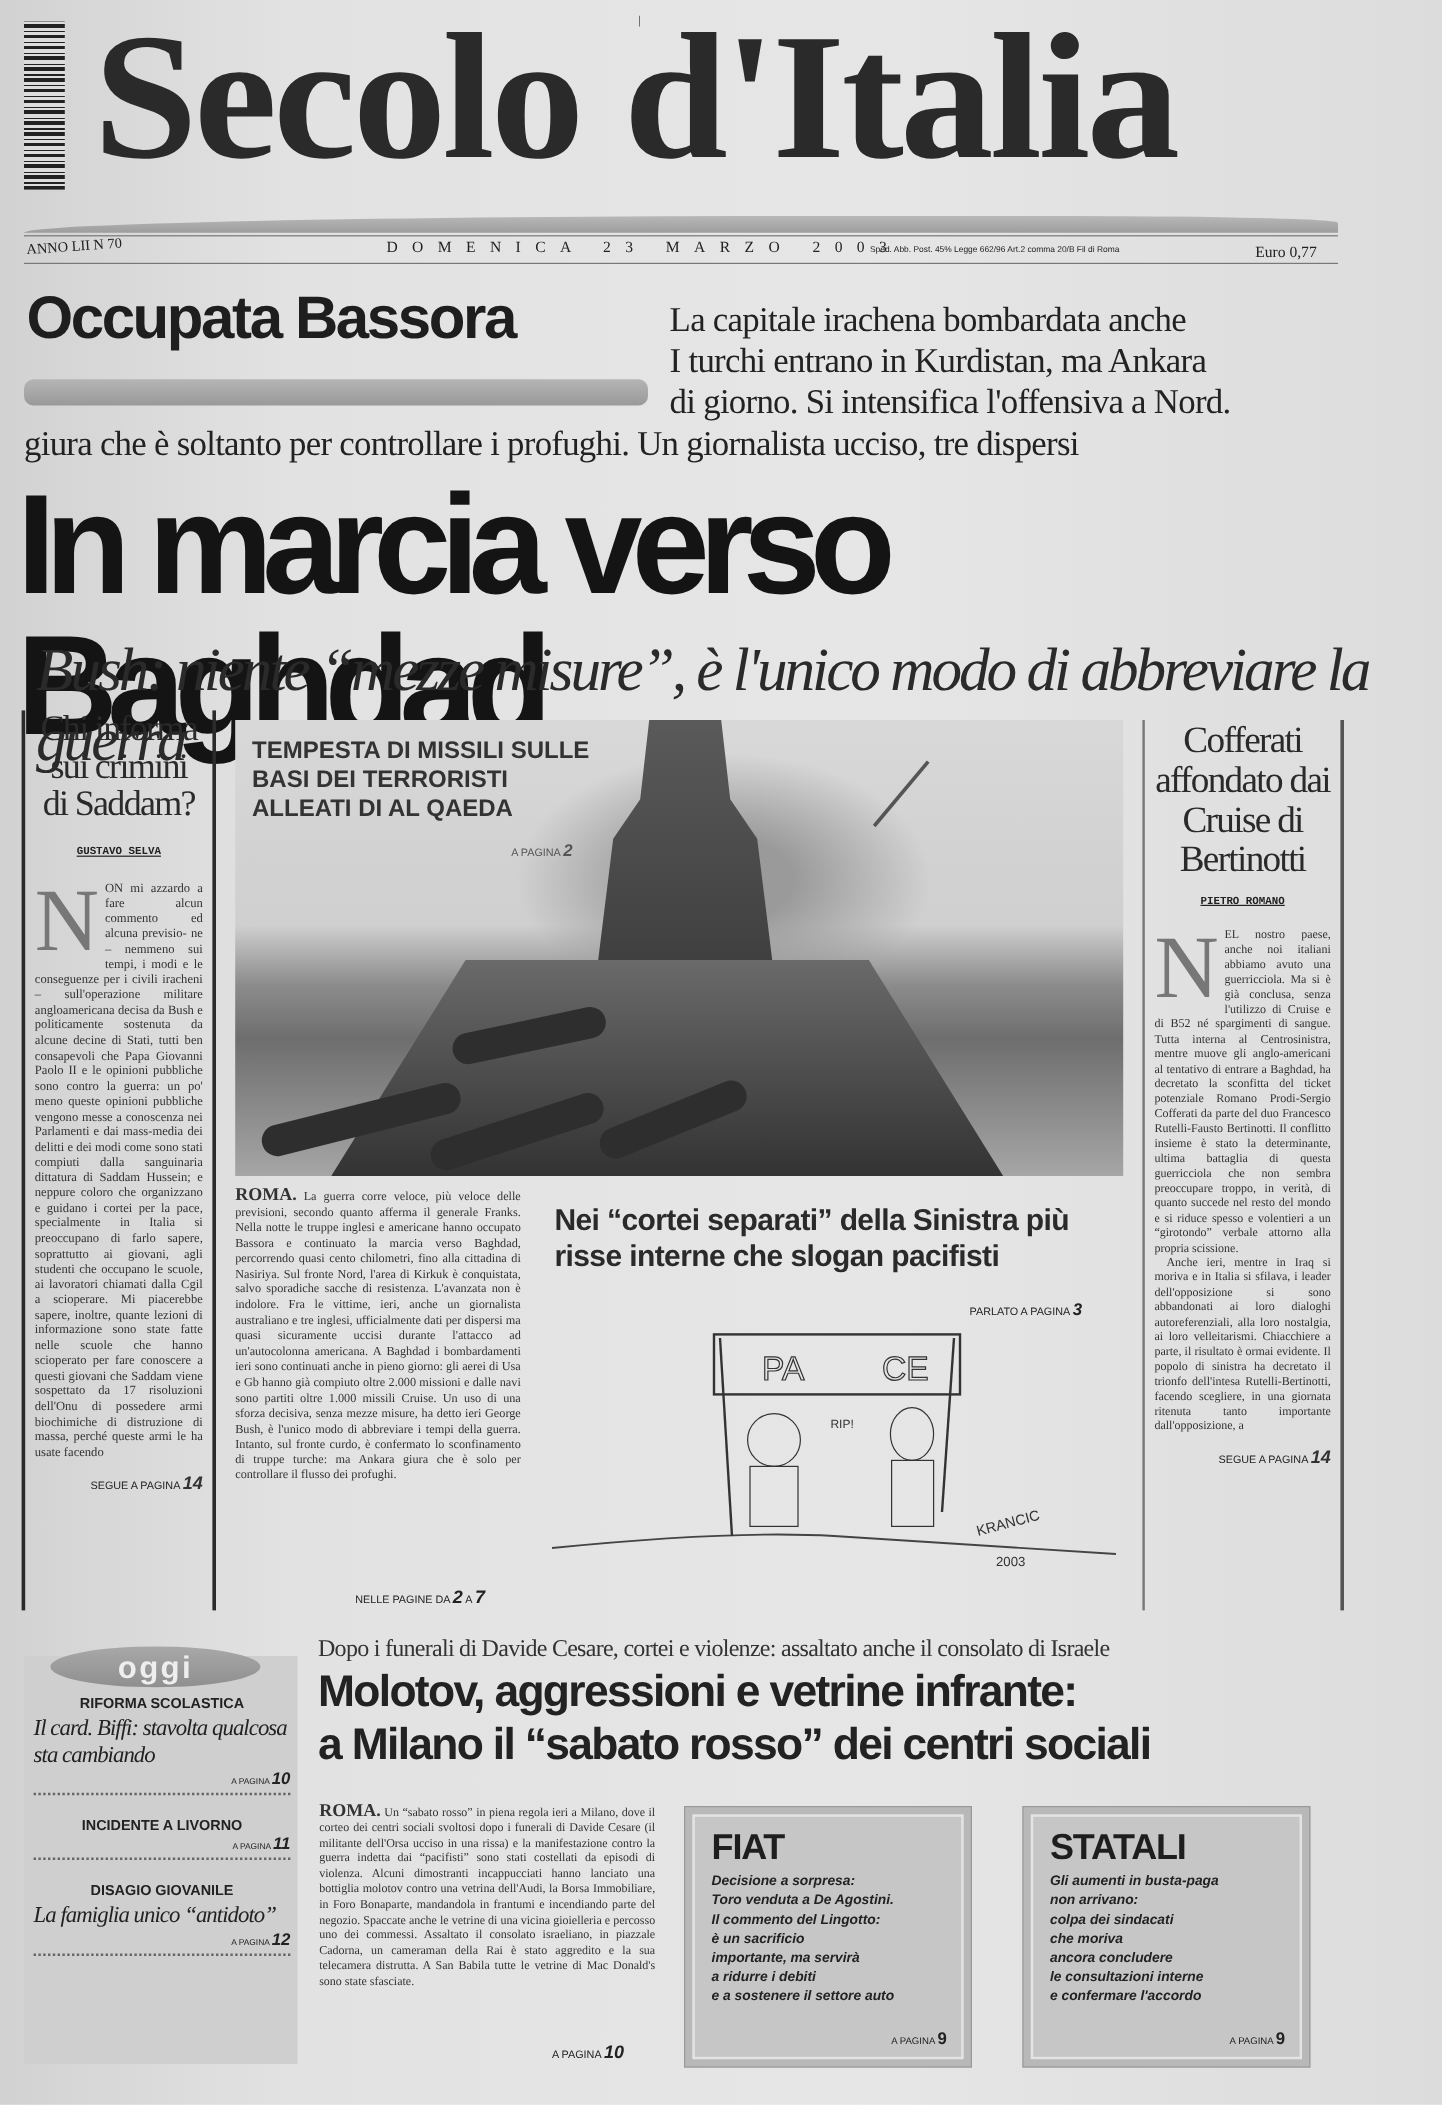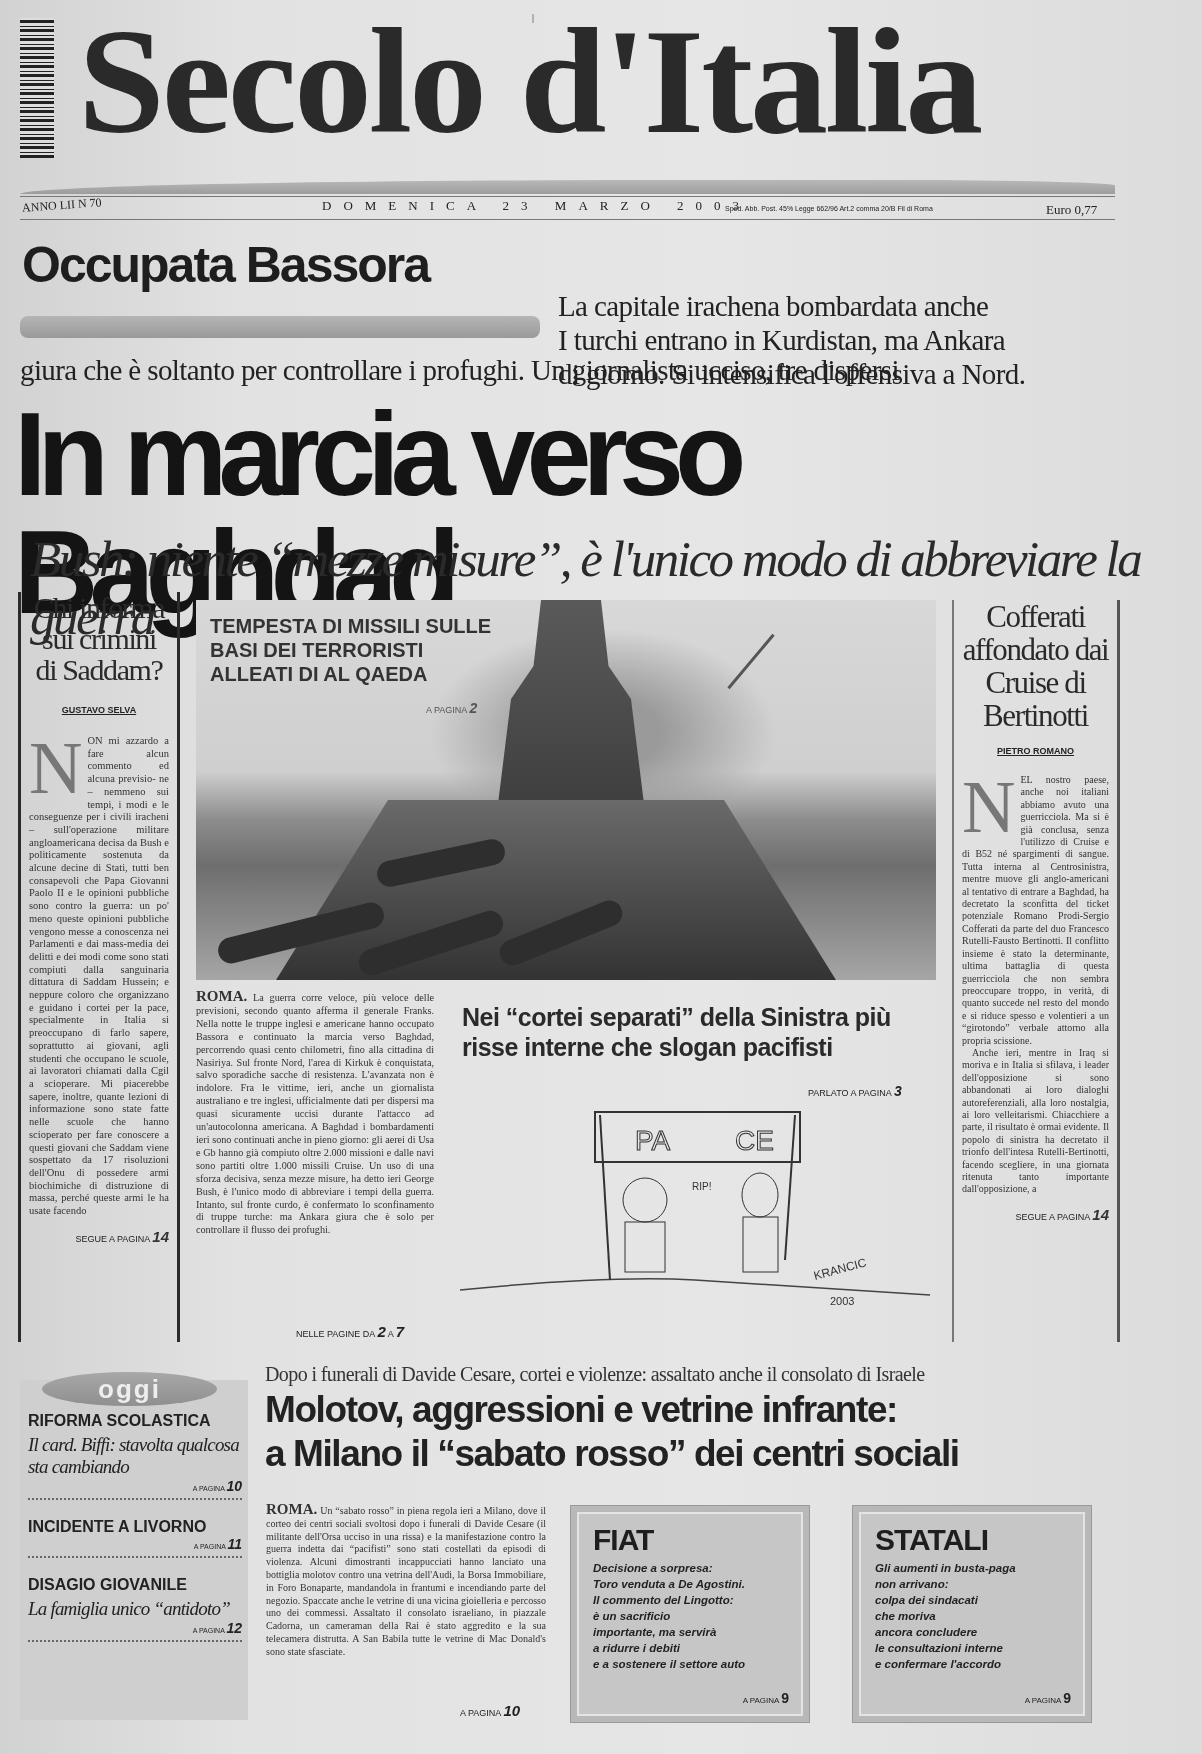--- a/index.html
+++ b/index.html
@@ -29,29 +29,29 @@
   }
   .mast-bar { left: 20px; top: 196px; width: 1095px; height: 24px; border-top: 1px solid #777; border-bottom: 1px solid #777; }
   .issue-no { left: 22px; top: 198px; font-size: 12px; transform: rotate(-4deg); }
   .date-line { left: 322px; top: 198px; font-size: 13px; letter-spacing: 12px; }
   .postal { left: 725px; top: 205px; font-size: 7px; font-family: "Liberation Sans", sans-serif; }
   .price { left: 1046px; top: 202px; font-size: 13px; }
 
   
   .h-bassora { left: 22px; top: 236px; font-family: "Liberation Sans", sans-serif; font-weight: bold; font-size: 50px; letter-spacing: -2px; color: #1e1e1e; }
   .grey-band { left: 20px; top: 316px; width: 520px; height: 22px; background: linear-gradient(180deg,#b5b5b5,#999); border-radius: 8px; }
-  .deck { left: 558px; top: 250px; width: 560px; font-size: 29px; line-height: 34px; letter-spacing: -0.6px; margin-top: 39px; }
+  .deck { left: 558px; top: 250px; width: 560px; font-size: 29px; line-height: 34px; letter-spacing: -0.6px; }
   .deck2 { left: 20px; top: 353px; width: 1160px; font-size: 29px; line-height: 34px; letter-spacing: -0.6px; }
   .h-main { left: 14px; top: 395px; font-family: "Liberation Sans", sans-serif; font-weight: bold; font-size: 118px; letter-spacing: -9px; line-height: 1; color: #141414; transform: scaleX(0.99); transform-origin: left;}
   .h-bush { left: 30px; top: 530px; font-style: italic; font-size: 51px; letter-spacing: -2.5px; color: #2a2a2a; }
 
   
   .left-col { left: 18px; top: 592px; width: 162px; height: 750px; border-left: 3px solid #2b2b2b; border-right: 3px solid #2b2b2b; padding: 0 8px; }
   .col-title { font-size: 30px; line-height: 31px; text-align: center; letter-spacing: -1.4px; color: #2a2a2a; }
-  .byline { font-family: Liberation Sans, sans-serif; font-weight: bold; font-size: 9px; text-align: center; margin-top: 20px; text-decoration: underline; }
+  .byline { font-family: Liberation Mono, monospace; font-weight: bold; font-size: 9px; text-align: center; margin-top: 20px; text-decoration: underline; }
   .body-text { font-size: 10.5px; line-height: 12.7px; text-align: justify; color: #333; margin-top: 20px; }
   .dropcap { float: left; font-size: 74px; line-height: 62px; color: #777; margin-right: 5px; margin-top: 2px; }
   .follow { font-family: "Liberation Sans", sans-serif; font-size: 9px; text-align: right; margin-top: 10px; }
   .follow b { font-size: 15px; font-style: italic; color: #333; }
 
   
   .photo {
     left: 196px; top: 600px; width: 740px; height: 380px;
     background:
       radial-gradient(ellipse at 55% 35%, #9a9a9a 0 10%, transparent 30%),
@@ -83,21 +83,21 @@
   .right-col { left: 952px; top: 600px; width: 168px; height: 742px; border-left: 2px solid #777; border-right: 3px solid #555; padding: 0 8px; }
   .right-col .col-title { font-size: 31px; line-height: 33px; }
   .right-col .byline { margin-top: 14px; }
   .right-col .body-text { margin-top: 18px; font-size: 10px; line-height: 12.4px; }
   .indent { text-indent: 10px; display: block; }
 
   
   .oggi { left: 20px; top: 1380px; width: 228px; height: 340px; background: #cfcfcf; padding: 32px 6px 0 8px; }
   .oggi-badge { left: 42px; top: 1372px; width: 175px; height: 34px; background: linear-gradient(180deg,#a8a8a8,#8f8f8f); border-radius: 50%; color: #eee; font-family: "Liberation Sans", sans-serif; font-weight: bold; font-size: 26px; text-align: center; line-height: 34px; letter-spacing: 2px; }
   .oggi-item { margin-bottom: 18px; border-bottom: 2px dotted #666; padding-bottom: 4px; }
-  .oggi-kicker { font-family: "Liberation Sans", sans-serif; font-weight: bold; font-size: 16px; }
+  .oggi-kicker { font-family: "Liberation Sans", sans-serif; font-weight: bold; font-size: 12px; text-align: center; }
   .oggi-title { font-style: italic; font-size: 19px; line-height: 22px; letter-spacing: -0.8px; margin-top: 4px; }
   .oggi-page { text-align: right; font-family: "Liberation Sans", sans-serif; font-size: 7px; }
   .oggi-page b { font-size: 14px; font-style: italic; }
 
   
   .kicker-bottom { left: 265px; top: 1363px; font-size: 20px; letter-spacing: -0.6px; color: #333; }
   .h-molotov { left: 265px; top: 1388px; width: 900px; font-family: "Liberation Sans", sans-serif; font-weight: bold; font-size: 37px; line-height: 44px; letter-spacing: -1.4px; color: #222; }
   .molotov-body { left: 266px; top: 1503px; width: 280px; }
   .molotov-body .body-text { margin-top: 0; font-size: 10px; line-height: 12.8px; }
   .molotov-follow { left: 460px; top: 1702px; font-family: "Liberation Sans", sans-serif; font-size: 9px; }

